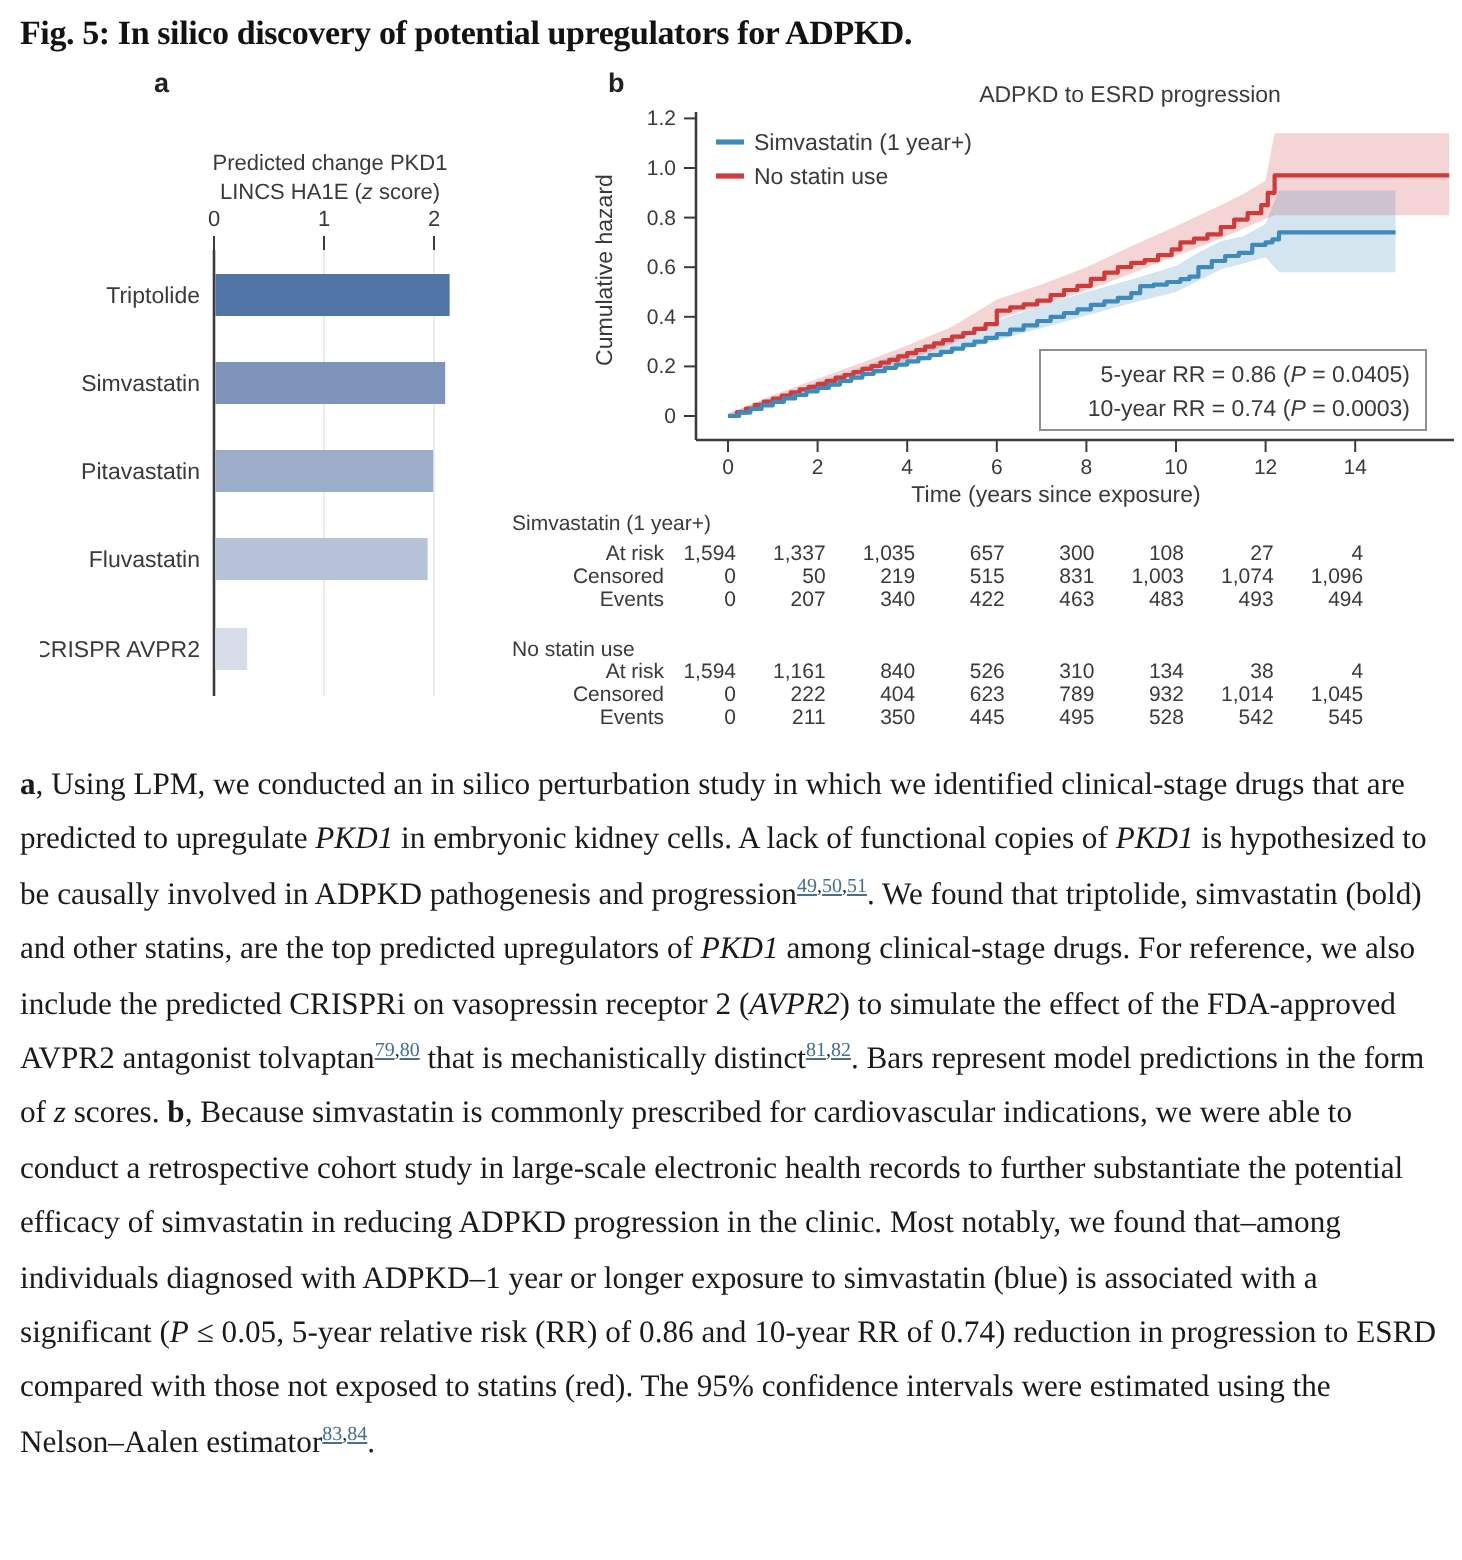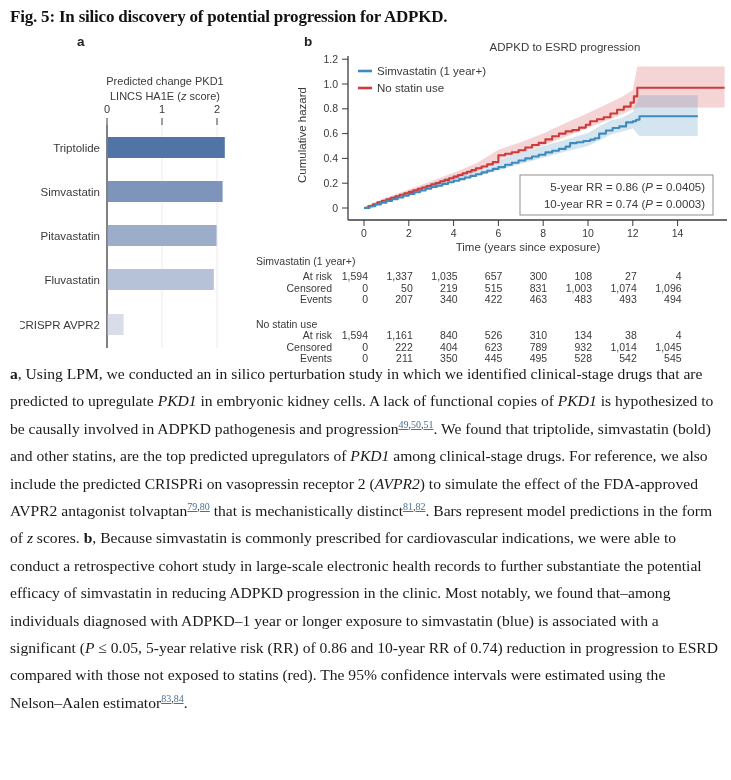--- a/index.html
+++ b/index.html
@@ -5,35 +5,35 @@
   html,body{margin:0;padding:0;background:#fff;}
   body{width:731px;height:780px;position:relative;overflow:hidden;
        font-family:"Liberation Sans",sans-serif;}
   .fig-title{position:absolute;top:6px;left:10px;margin:0;
        font:bold 17px/1.25 "Liberation Serif",serif;color:#121212;letter-spacing:-0.2px;}
   .panel-label{position:absolute;font:bold 13.5px "Liberation Sans",sans-serif;color:#222;}
   #panel-a-label{left:77px;top:34px;}
   #panel-b-label{left:304px;top:34px;}
   #svgA{position:absolute;left:20px;top:55px;}
   #svgB{position:absolute;left:250px;top:30px;}
-  .caption{position:absolute;top:360px;left:0;right:0;padding:0 12px 0 10px;margin:0;
+  .caption{position:absolute;top:379px;left:0;right:0;padding:0 12px 0 10px;margin:0;
        font-family:"Liberation Serif",serif;font-size:15.6px;line-height:27.4px;color:#1a1a1a;}
   .cb{font-weight:bold}
   .ci{font-style:italic}
   .csup{font-size:10px;vertical-align:6px;line-height:0;}
   .clink{color:#47708f;text-decoration:underline;}
   text{fill:#3a3a3a}
   .t10{font:10.5px "Liberation Sans",sans-serif;}
   .t11{font:11px "Liberation Sans",sans-serif;}
   .t115{font:11.5px "Liberation Sans",sans-serif;}
 </style>
 </head>
 <body>
 
-<h1 class="fig-title">Fig. 5: In silico discovery of potential progression for ADPKD.</h1>
+<h1 class="fig-title">Fig. 5: In silico discovery of potential upregulators for ADPKD.</h1>
 
 <div class="panel-label" id="panel-a-label">a</div>
 <div class="panel-label" id="panel-b-label">b</div>
 
 <svg id="svgA" width="245" height="312" viewBox="0 0 245 312">
     <text x="145" y="30" text-anchor="middle" class="t11"><tspan>Predicted change PKD1</tspan></text>
     <text x="145" y="44.5" text-anchor="middle" class="t11"><tspan>LINCS HA1E (</tspan><tspan font-style="italic">z</tspan><tspan> score)</tspan></text>
     <line x1="87" y1="63" x2="87" y2="70" stroke="#3c3c3c" stroke-width="1"></line>
     <line x1="142" y1="70" x2="142" y2="293" stroke="#ebebeb" stroke-width="1"></line>
     <line x1="142" y1="63" x2="142" y2="70" stroke="#3c3c3c" stroke-width="1"></line>

